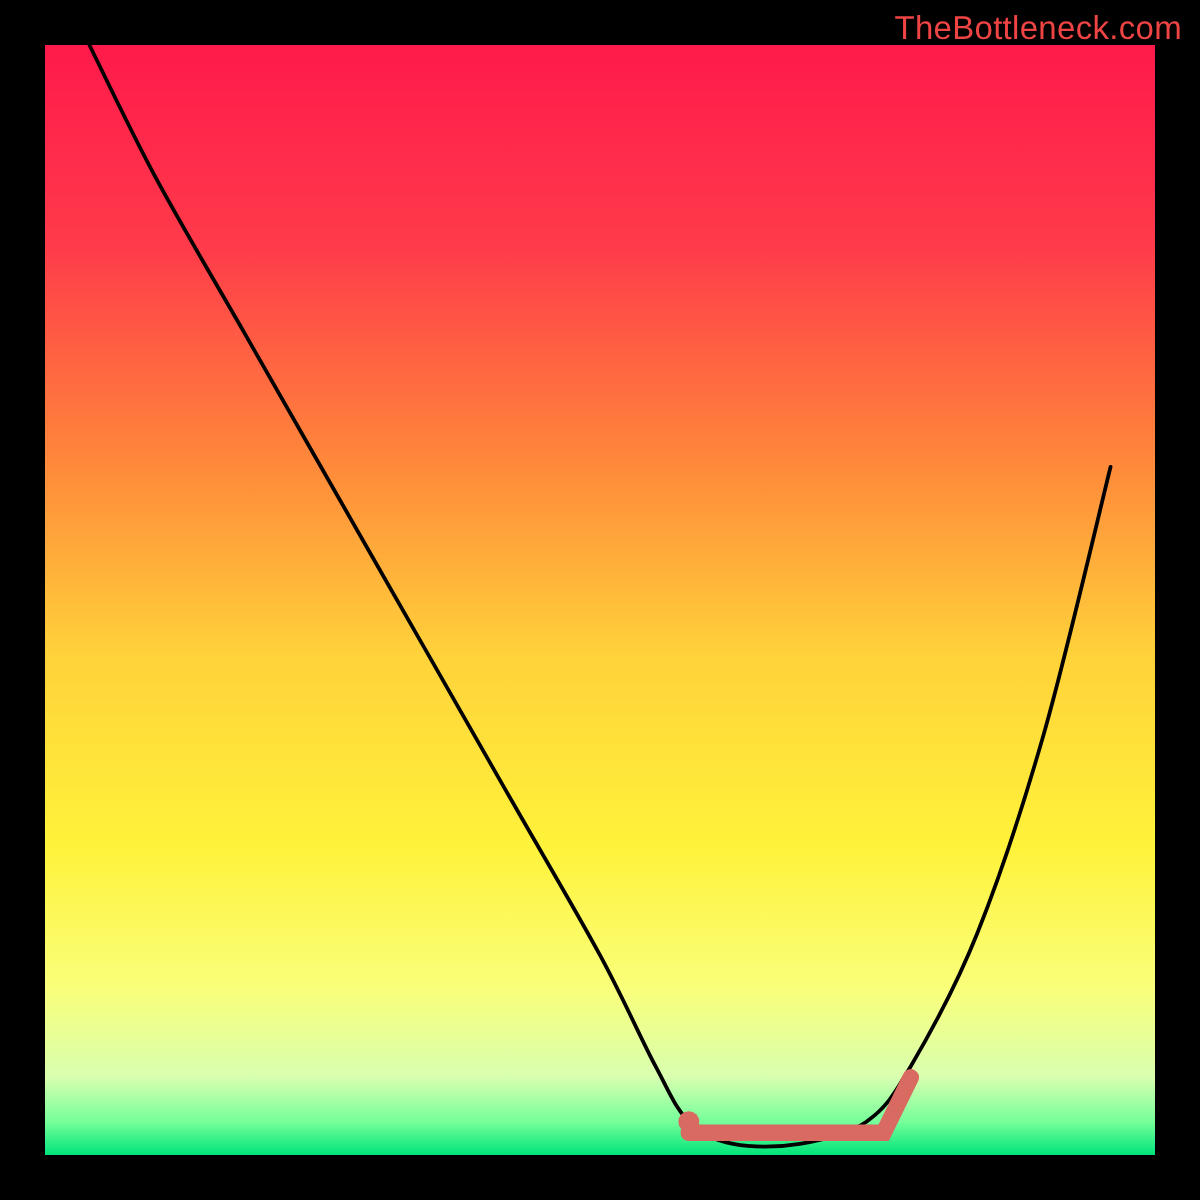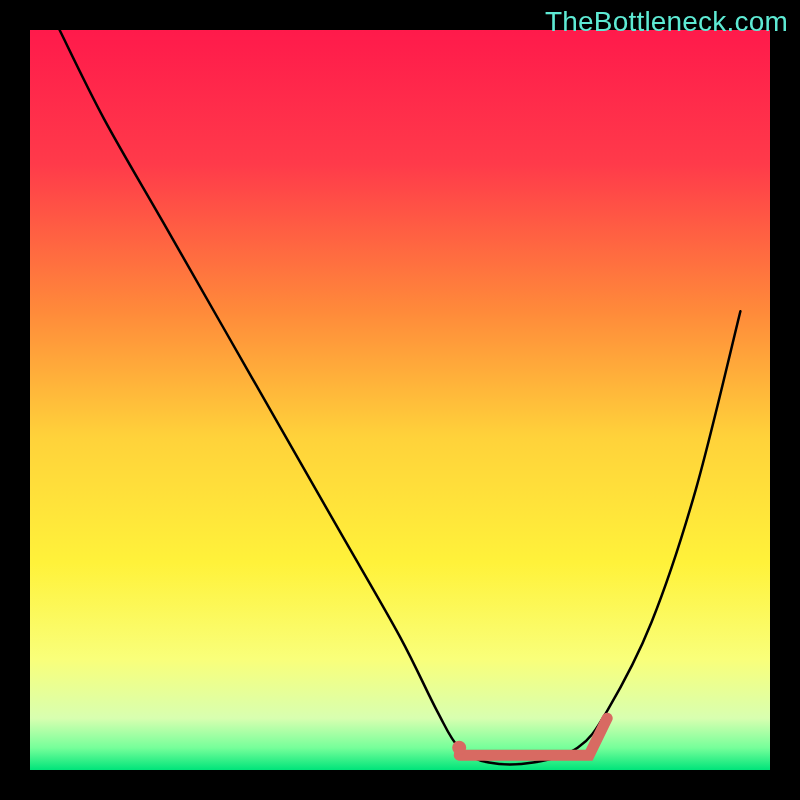--- a/index.html
+++ b/index.html
@@ -1,22 +1,22 @@
 <!DOCTYPE html>
 <html><head>
 <meta charset="utf-8">
 <style>
   * { margin: 0; padding: 0; box-sizing: border-box; }
   body { width: 800px; height: 800px; background: #000; position: relative; font-family: Arial, sans-serif; }
   .attribution {
     position: absolute;
     top: 6px;
     right: 12px;
-    color: #5eead4;
-    font-size: 28px;
+    color: #ef4444;
+    font-size: 22px;
     letter-spacing: 0.2px;
     z-index: 10;
   }
   .plot-frame {
     position: absolute;
     left: 30px;
     top: 30px;
     width: 740px;
     height: 740px;
     background: #000;

